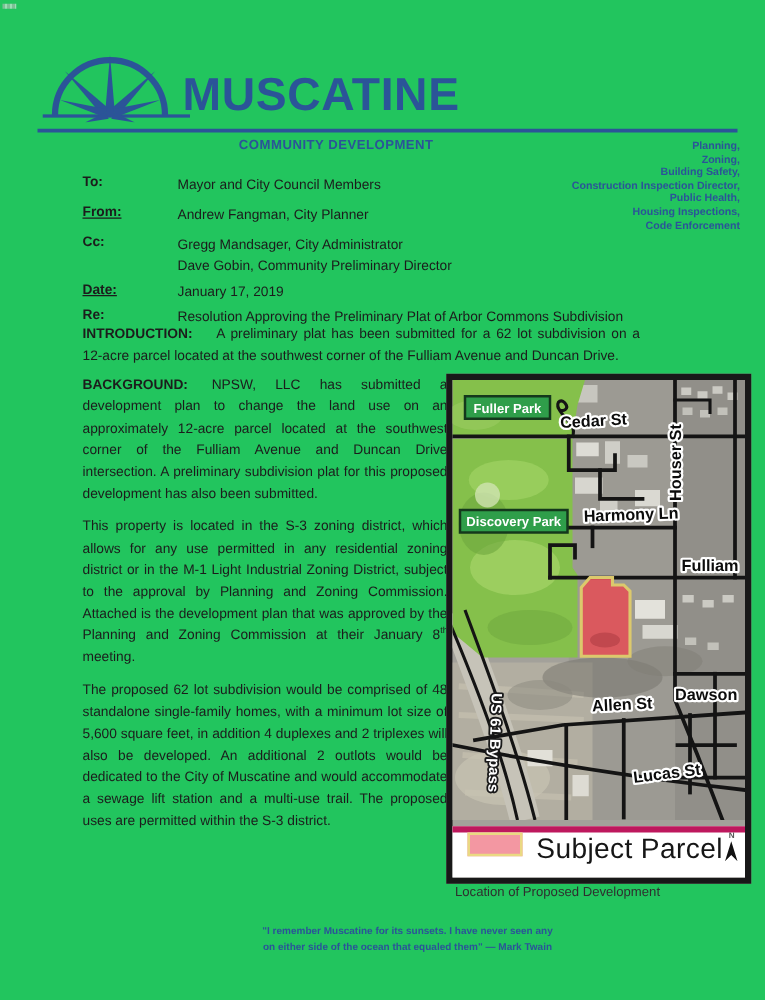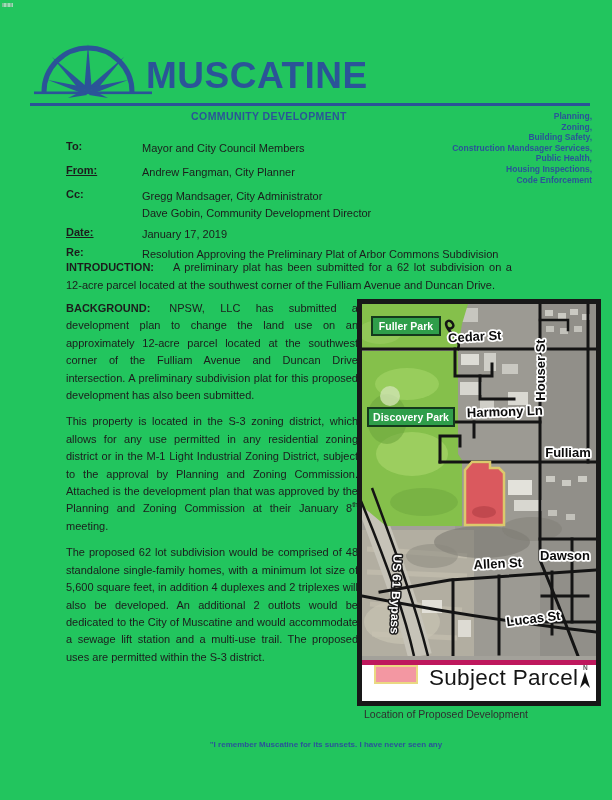--- a/index.html
+++ b/index.html
@@ -66,36 +66,36 @@
   <div class="abs wordmark">MUSCATINE</div>
 
 
   <div class="abs rule"></div>
   <div class="abs dept">COMMUNITY DEVELOPMENT</div>
 
   <div class="abs services">
     <span>Planning,</span>
     <span>Zoning,</span>
     <span>Building Safety,</span>
-    <span>Construction Mandsager Services,</span>
+    <span>Construction Inspection Director,</span>
     <span>Public Health,</span>
     <span>Housing Inspections,</span>
     <span>Code Enforcement</span>
   </div>
 
   <span class="mlabel" style="top:140px;">To:</span>
   <span class="mval" style="top:140px;">Mayor and City Council Members</span>
 
   <span class="mlabel" style="top:164px;text-decoration:underline;">From:</span>
   <span class="mval" style="top:164px;">Andrew Fangman, City Planner</span>
 
   <span class="mlabel" style="top:188px;">Cc:</span>
   <span class="mval" style="top:188px;">
     <span>Gregg Mandsager, City Administrator</span><br>
-    <span>Dave Gobin, Community Development Director</span>
+    <span>Dave Gobin, Community Preliminary Director</span>
   </span>
 
   <span class="mlabel" style="top:226px;text-decoration:underline;">Date:</span>
   <span class="mval" style="top:226px;">January 17, 2019</span>
 
   <span class="mlabel" style="top:246px;">Re:</span>
   <span class="mval" style="top:246px;">Resolution Approving the Preliminary Plat of Arbor Commons Subdivision</span>
 
   <div class="abs para intro">
     <b class="lead">INTRODUCTION:</b><span>A preliminary plat has been submitted for a 62 lot subdivision on a 12-acre parcel located at the southwest corner of the Fulliam Avenue and Duncan Drive.</span>
@@ -221,15 +221,16 @@
             <polygon points="2,17 7,1 12,17 7,12" fill="#111"></polygon>
           </svg>
       </div>
     </div>
   </div>
 
   <div class="abs caption">Location of Proposed Development</div>
 
   <div class="abs quote">
     <span>"I remember Muscatine for its sunsets. I have never seen any</span><br>
+    <span>on either side of the ocean that equaled them" — Mark Twain</span>
   </div>
 
 </div>
 
 </body></html>

